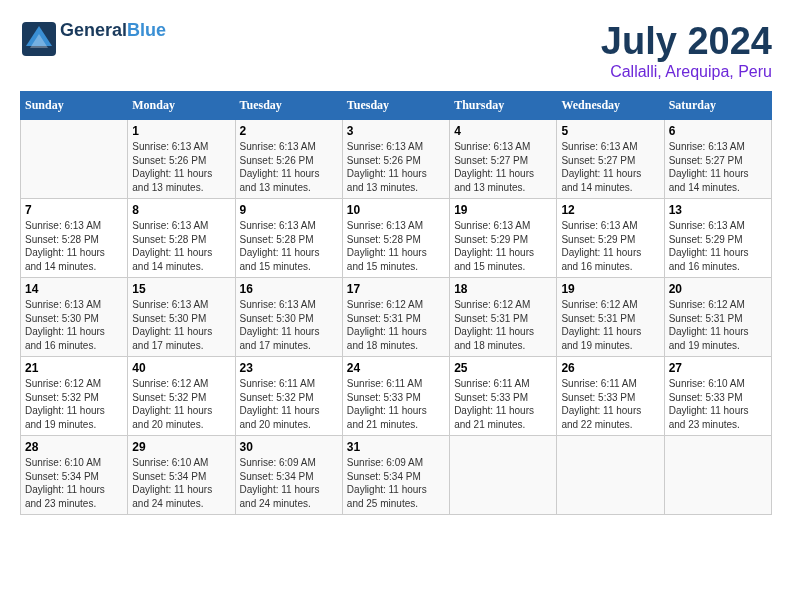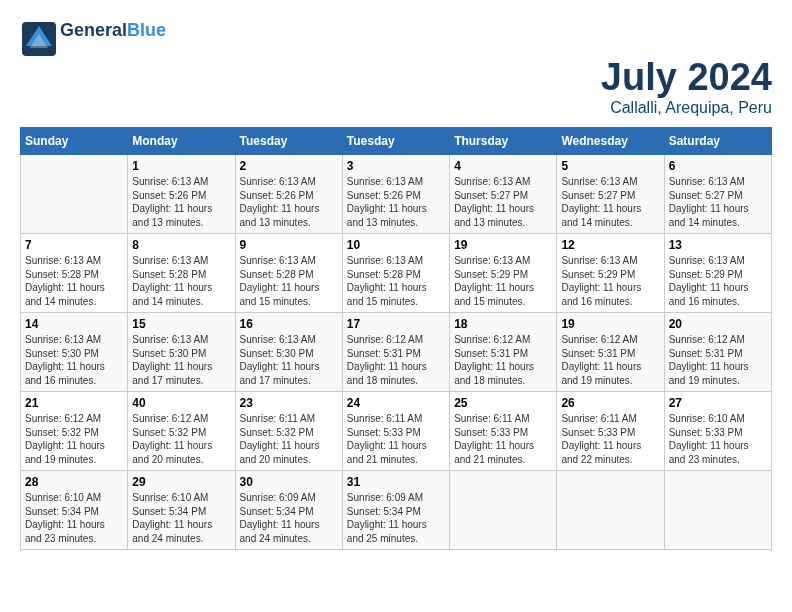--- a/index.html
+++ b/index.html
@@ -16,45 +16,45 @@
       align-items: flex-start;
       margin-bottom: 10px;
     }
     .logo {
       display: flex;
       flex-direction: column;
       align-items: flex-start;
     }
     .title-block {
       text-align: right;
-      margin-top: 36px;
     }
     .title-block h1 {
       font-size: 38px;
       font-weight: bold;
       color: #1a3a5c;
     }
     .title-block h2 {
       font-size: 16px;
       font-weight: normal;
-      color: #0c4a6e;
+      color: #6d28d9;
     }
     table {
       width: 100%;
       border-collapse: collapse;
       font-size: 10.5px;
     }
     thead tr th {
       background-color: #2a6db5;
       color: #fff;
       padding: 6px 4px;
       text-align: left;
       font-size: 12px;
       font-weight: bold;
       border: 1px solid #2a6db5;
+      font-family: Liberation Serif, serif;
     }
     tbody tr td {
       border: 1px solid #ccc;
       padding: 4px 4px;
       vertical-align: top;
       width: calc(100% / 7);
       min-height: 80px;
     }
     .cell-date {
       font-weight: bold;

